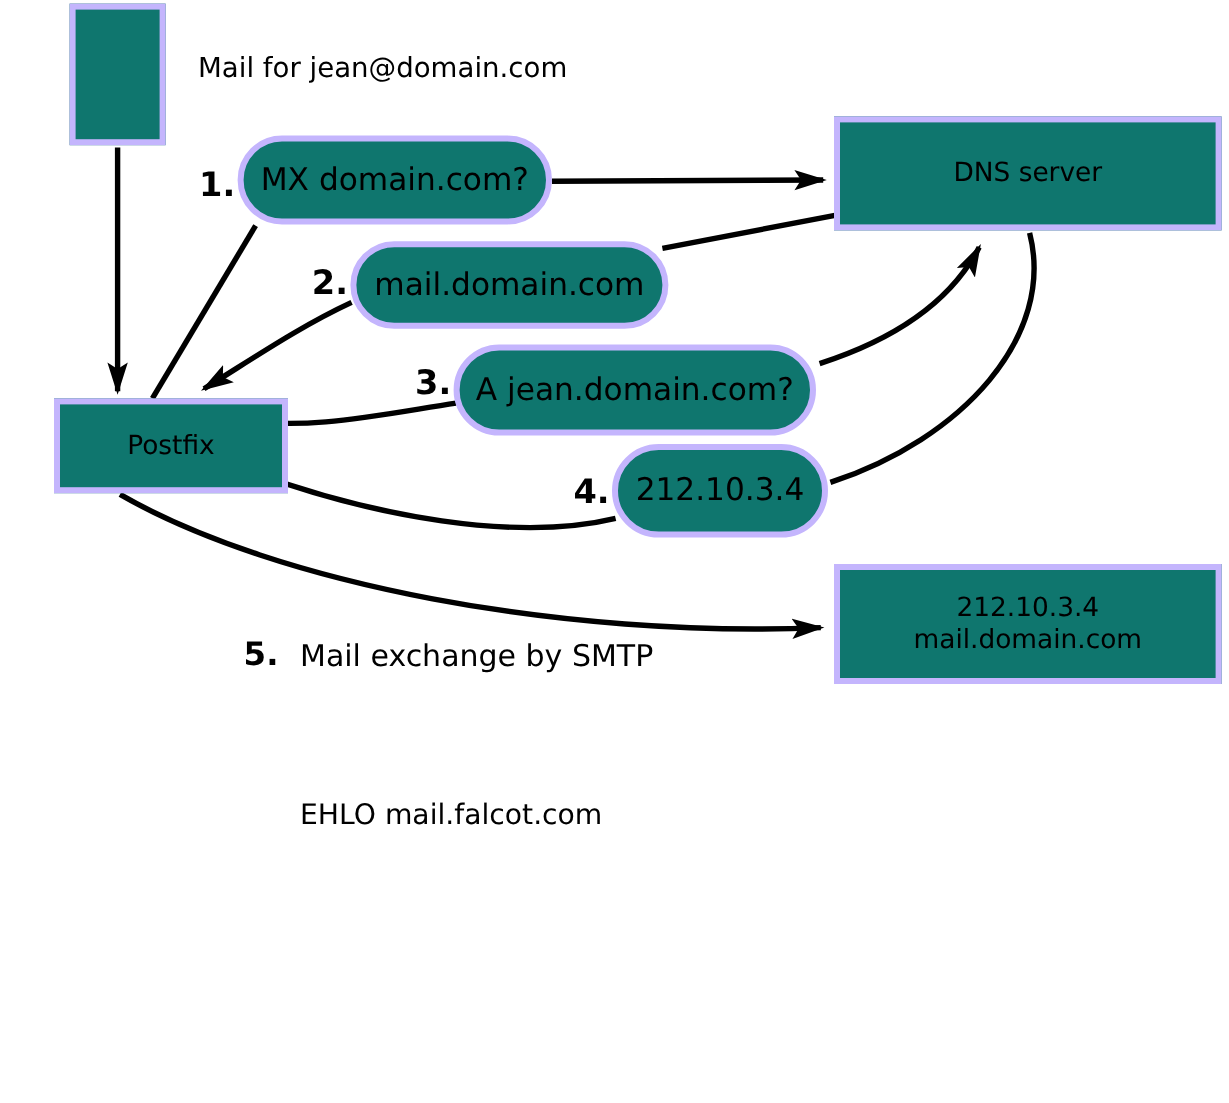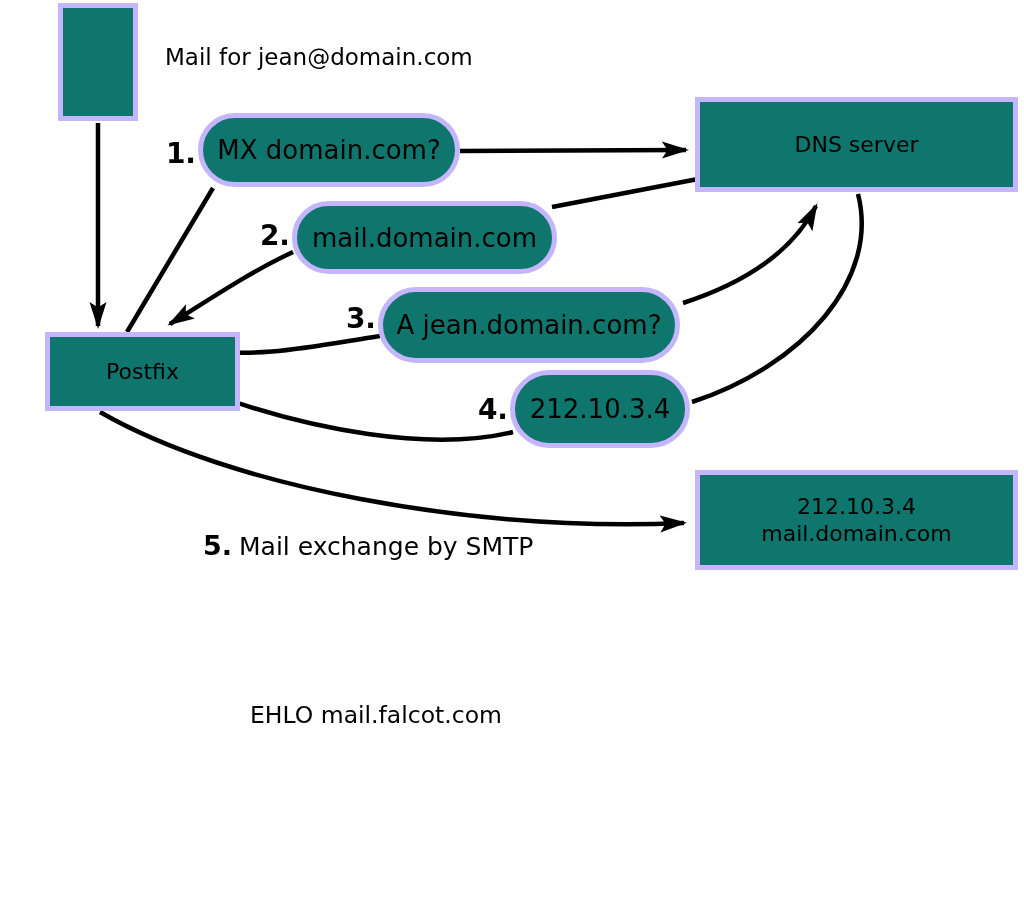--- a/index.html
+++ b/index.html
@@ -22,21 +22,21 @@
     text-align:right;width:40px;
   }
   .freelabel{position:absolute;z-index:3;font-size:23px;}
   .mailfor{font-size:23px;font-weight:500;}
   .step5-num{position:absolute;z-index:3;font-weight:bold;font-size:27px;}
   .step5-text{position:absolute;z-index:3;font-size:25px;}
   .smtp{
     position:absolute;z-index:3;left:250px;top:598px;
     font-size:23.5px;line-height:32.5px;white-space:pre;
   }
-  .smtp .line{min-height:32.5px;margin-top:36px;}
+  .smtp .line{min-height:32.5px;}
 </style>
 </head>
 <body>
 
 <div class="canvas">
 
   <svg class="arrows" width="1024" height="919" viewBox="0 0 1024 919">
     <defs>
       <marker id="ah" markerUnits="userSpaceOnUse" markerWidth="30" markerHeight="22" refX="24" refY="10" orient="auto">
         <path d="M0,1.5 L27,10 L0,18.5 L5.5,10 Z" fill="#000"></path>
@@ -75,21 +75,21 @@
   <div class="node rect boxtext" style="left:695px;top:97px;width:323px;height:95px;">DNS server</div>
 
   <div class="node rect boxtext" style="left:3px;top:332px;width:195px;height:79px;margin-left:42px;">Postfix</div>
 
   <div class="node rect boxtext" style="left:695px;top:470px;width:323px;height:100px;flex-direction:column;">
     <div>212.10.3.4</div>
     <div>mail.domain.com</div>
   </div>
 
   <div class="step5-num" style="left:203px;top:530px;">5.</div>
-  <div class="step5-text" style="left:239px;top:532px;">Mail exchange by SMTP</div>
+  <div class="step5-text" style="left:250px;top:532px;">Mail exchange by SMTP</div>
 
   <div class="smtp">
     <div class="line">EHLO mail.falcot.com</div>
     
     
     
     
     
     
     

